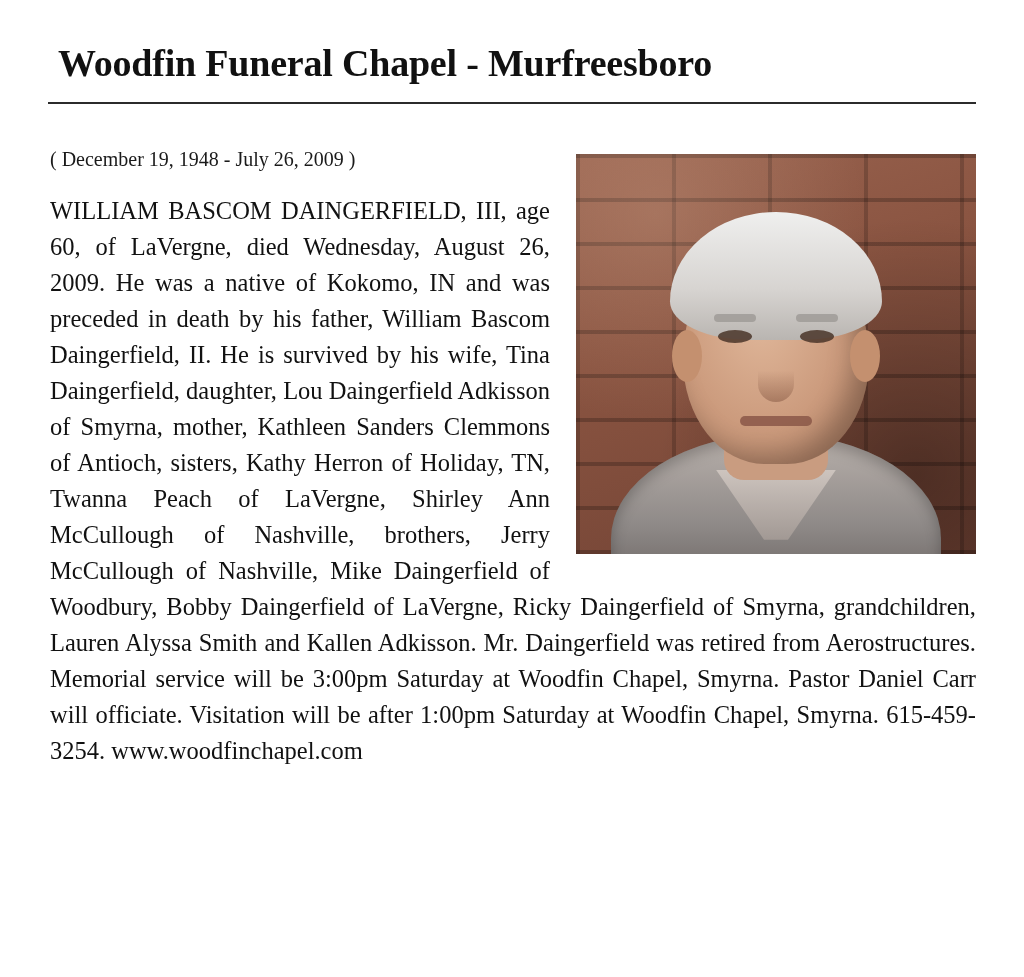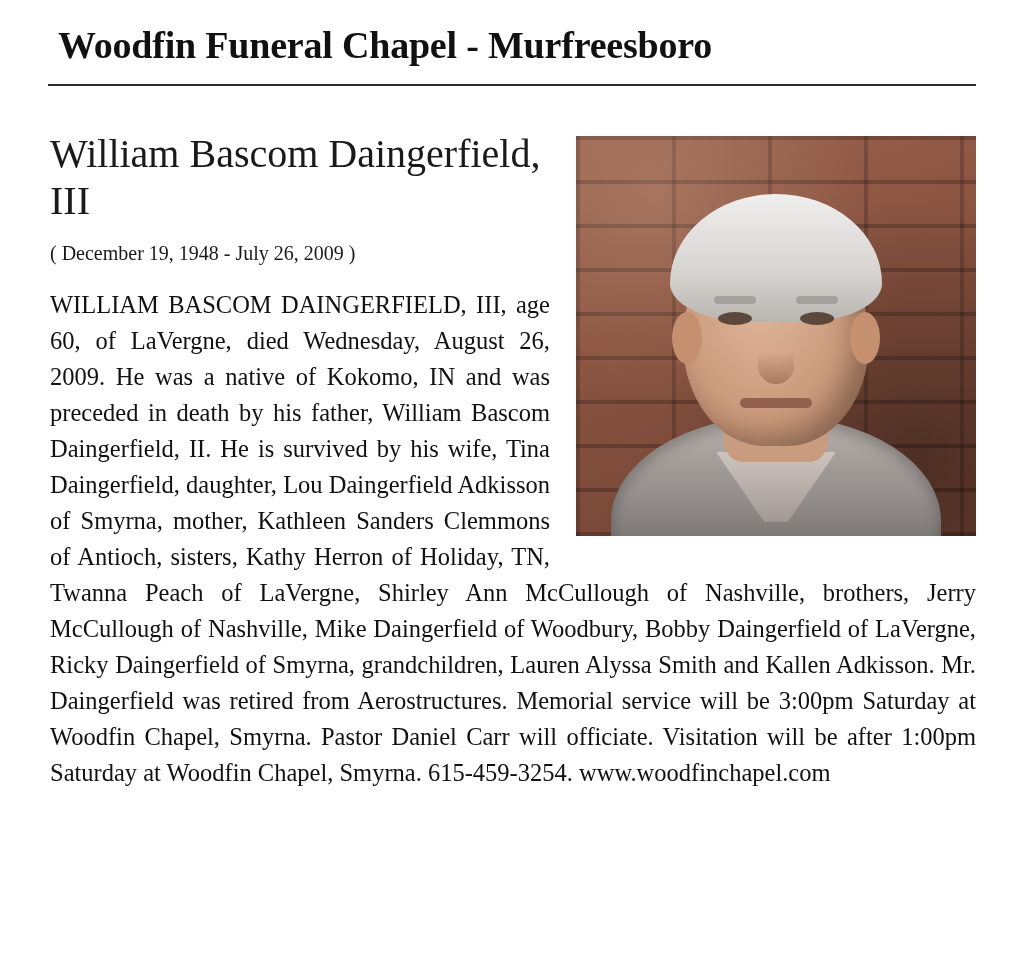--- a/index.html
+++ b/index.html
@@ -11,21 +11,21 @@
     width: 1024px;
     height: 977px;
     font-family: "Liberation Serif", "DejaVu Serif", serif;
     color: #000000;
     overflow: hidden;
   }
   .page {
     width: 1024px;
     height: 977px;
     box-sizing: border-box;
-    padding: 18px 48px 10px 48px;
+    padding: 36px 48px 10px 48px;
     position: relative;
   }
   .site-title {
     font-family: "Liberation Serif", "DejaVu Serif", serif;
     font-size: 38px;
     font-weight: bold;
     letter-spacing: -0.2px;
     line-height: 1.15;
     margin: 6px 0 0 10px;
     color: #111111;
@@ -236,20 +236,19 @@
         <div class="ear-r"></div>
         <div class="brow-l"></div>
         <div class="brow-r"></div>
         <div class="eye-l"></div>
         <div class="eye-r"></div>
         <div class="nose"></div>
         <div class="mouth"></div>
       </div>
     </div>
 
-    <h2 class="deceased-name">William Bascom Daingerfield, III</h2>
 
     <div class="dates">( December 19, 1948 - July 26, 2009 )</div>
 
     <p class="obituary">WILLIAM BASCOM DAINGERFIELD, III, age 60, of LaVergne, died Wednesday, August 26, 2009. He was a native of Kokomo, IN and was preceded in death by his father, William Bascom Daingerfield, II. He is survived by his wife, Tina Daingerfield, daughter, Lou Daingerfield Adkisson of Smyrna, mother, Kathleen Sanders Clemmons of Antioch, sisters, Kathy Herron of Holiday, TN, Twanna Peach of LaVergne, Shirley Ann McCullough of Nashville, brothers, Jerry McCullough of Nashville, Mike Daingerfield of Woodbury, Bobby Daingerfield of LaVergne, Ricky Daingerfield of Smyrna, grandchildren, Lauren Alyssa Smith and Kallen Adkisson. Mr. Daingerfield was retired from Aerostructures. Memorial service will be 3:00pm Saturday at Woodfin Chapel, Smyrna. Pastor Daniel Carr will officiate. Visitation will be after 1:00pm Saturday at Woodfin Chapel, Smyrna. 615-459-3254. www.woodfinchapel.com</p>
 
   </div>
 </div>
 
 </body></html>

